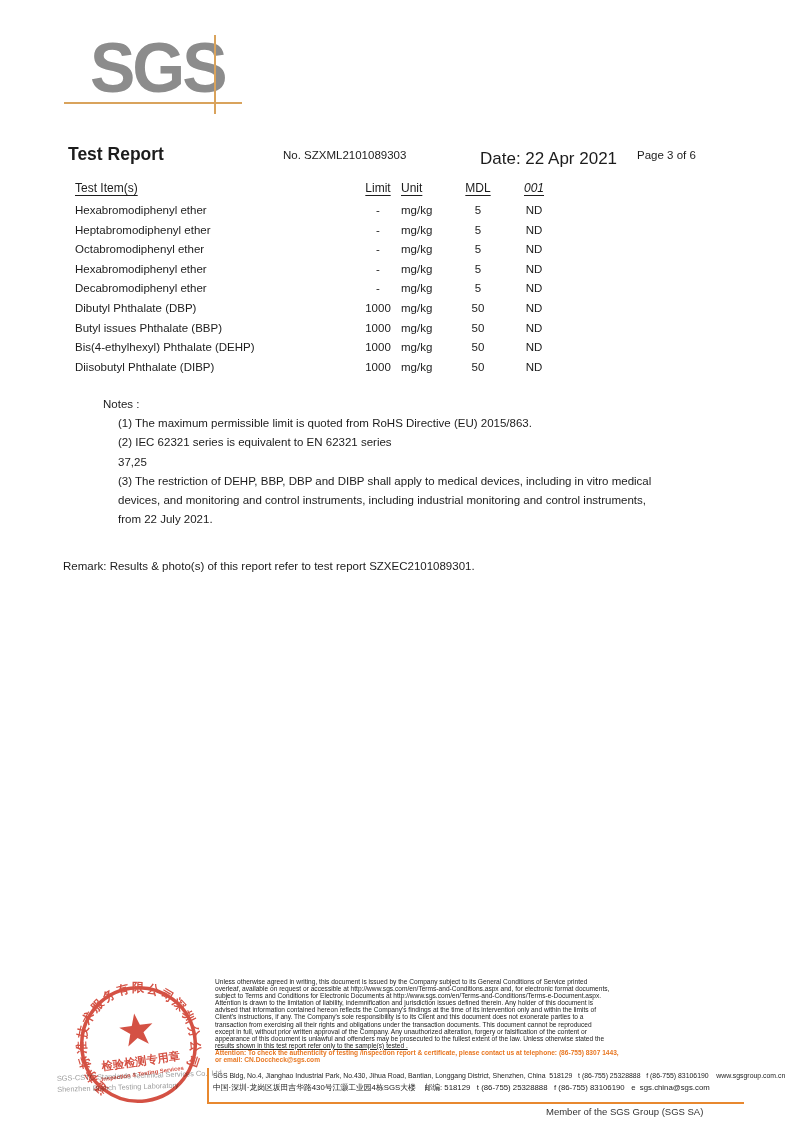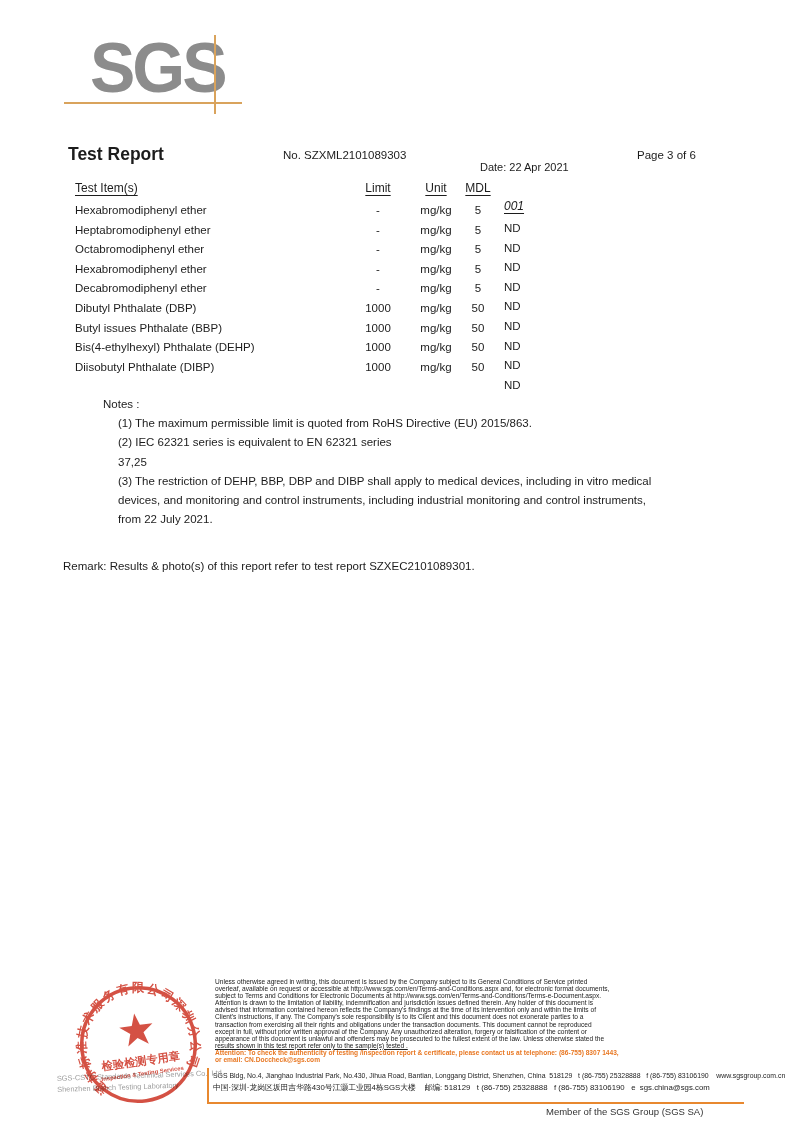--- a/index.html
+++ b/index.html
@@ -16,33 +16,33 @@
   .logo-text {
     left:90px; top:28px; font-size:68px; font-weight:700;
     color:#8c8c8c; letter-spacing:-3px; transform:scaleY(1.04);
   }
   .logo-hline { left:64px; top:102px; width:178px; height:2px; background:#d9a35c; }
   .logo-vline { left:214px; top:35px; width:2px; height:79px; background:#d9a35c; }
 
   
   .rpt-title { left:68px; top:144px; font-size:17.5px; font-weight:700; }
   .rpt-no    { left:283px; top:149px; font-size:11.5px; }
-  .rpt-date  { left:480px; top:149px; font-size:11px;margin-top:12px; }
+  .rpt-date  { left:480px; top:149px; font-size:17px; }
   .rpt-page  { left:637px; top:149px; font-size:11.5px; }
 
   
   .tbl { left:0; top:179px; width:793px; font-size:11.5px; }
   .t-row { position:relative; height:19.6px; }
   .t-head { height:23px; font-size:12px; }
   .t-row > span { position:absolute; top:2px; white-space:nowrap; }
   .c-item  { left:75px; }
   .c-limit { left:343px; width:70px; text-align:center; }
-  .c-unit  { left:401px; width:70px; text-align:center; }
+  .c-unit  { left:401px; width:70px; text-align:left; }
   .c-mdl   { left:453px; width:50px; text-align:center; }
-  .c-s001  { left:504px; width:60px; text-align:left;margin-top:18px; }
+  .c-s001  { left:504px; width:60px; text-align:center; }
   .t-head > span { text-decoration:underline; text-underline-offset:3px; }
   .t-head .c-s001 { font-style:italic; }
 
   
   .notes-label { left:63px; top:398px; font-size:11.5px;padding-left:40px; }
   .notes-body  { left:118px; top:417px; width:560px; font-size:11.5px; }
   .notes-body > div { height:19.3px; white-space:nowrap; }
   .remark { left:63px; top:560px; font-size:11.5px; }
 
   

